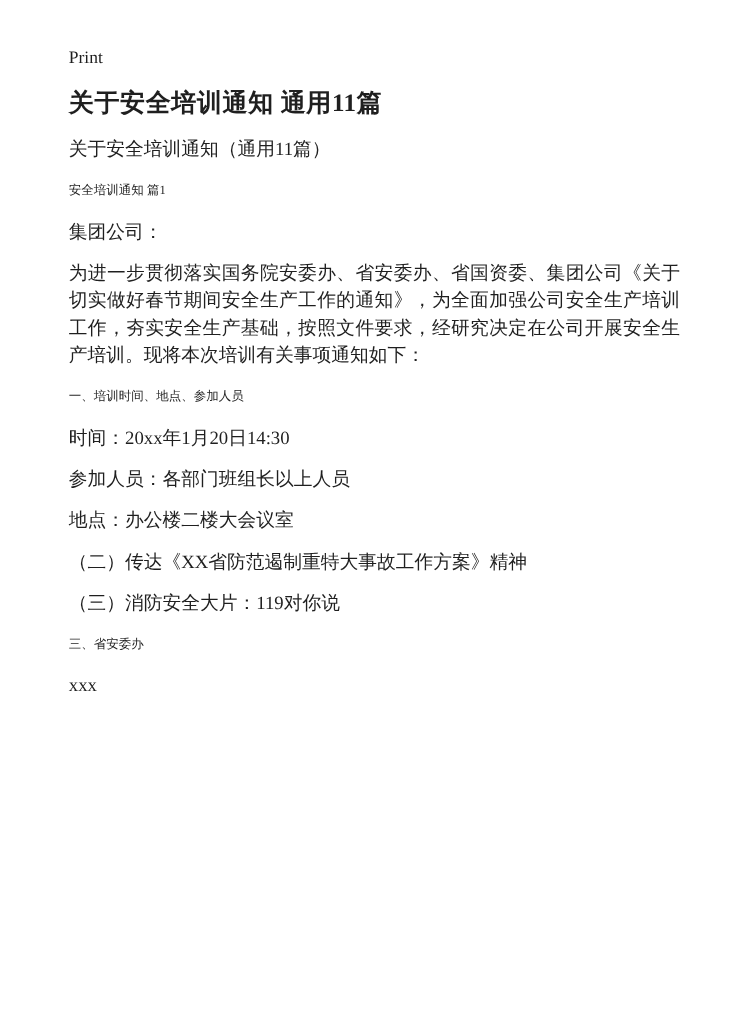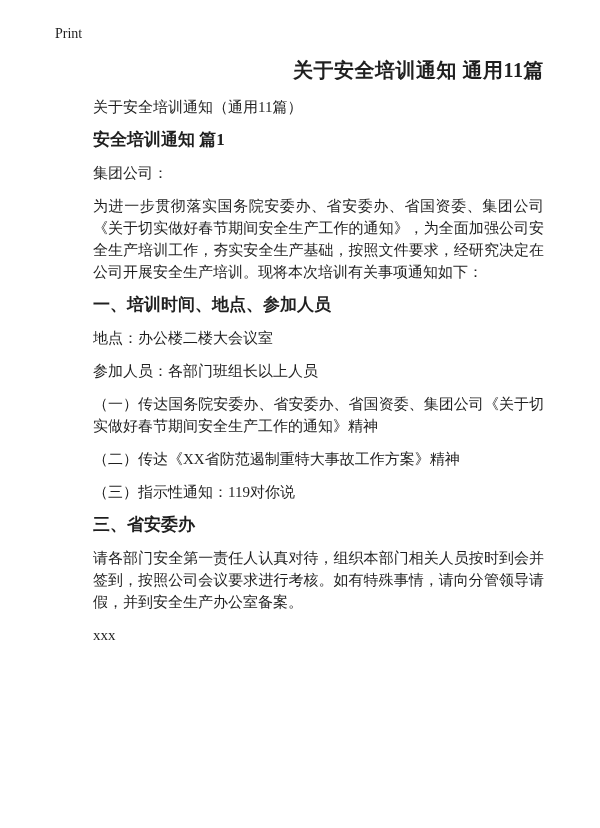--- a/index.html
+++ b/index.html
@@ -8,47 +8,47 @@
     width: 600px;
     height: 828px;
     overflow: hidden;
     font-family: "Liberation Serif", "DejaVu Serif", serif;
     color: #1f1f1f;
   }
   .doc {
     width: 600px;
     height: 816px;
     background: #ffffff;
-    padding: 24px 56px 0 55px;
+    padding: 37px 56px 0 55px;
   }
   .print {
     font-size: 14px;
     line-height: 18px;
     margin-bottom: 14px;
     color: #1f1f1f;
     display: inline-block;
     cursor: pointer;
   }
   h1.title {
     font-size: 20px;
     font-weight: bold;
-    text-align: right;
+    text-align: left;
     line-height: 27px;
     margin-bottom: 12px;
     letter-spacing: 0.5px;
   }
   .body-text {
     font-size: 15px;
     line-height: 22px;
   }
-  .body-text p { margin-bottom: 11px; text-align: justify; margin-left: 38px; }
+  .body-text p { margin-bottom: 11px; text-align: justify; }
   .body-text p.nojust { text-align: left; }
   .sec-heading {
-    font-weight: bold;
-    font-size: 17px;
+    font-weight: normal;
+    font-size: 10px;
     line-height: 22px;
     margin-bottom: 11px;
   }
   .signature { margin-top: 0; }
 </style>
 </head>
 <body>
 
 <div class="doc">
 
@@ -62,32 +62,31 @@
 
 
     <p class="sec-heading">安全培训通知 篇1</p>
 
     <p class="nojust">集团公司：</p>
 
     <p>为进一步贯彻落实国务院安委办、省安委办、省国资委、集团公司《关于切实做好春节期间安全生产工作的通知》，为全面加强公司安全生产培训工作，夯实安全生产基础，按照文件要求，经研究决定在公司开展安全生产培训。现将本次培训有关事项通知如下：</p>
 
     <p class="sec-heading">一、培训时间、地点、参加人员</p>
 
+    <p class="nojust">时间：20xx年1月20日14:30</p>
+
+    <p class="nojust">参加人员：各部门班组长以上人员</p>
 
     <p class="nojust">地点：办公楼二楼大会议室</p>
 
-    <p class="nojust">参加人员：各部门班组长以上人员</p>
 
-
-    <p>（一）传达国务院安委办、省安委办、省国资委、集团公司《关于切实做好春节期间安全生产工作的通知》精神</p>
 
     <p class="nojust">（二）传达《XX省防范遏制重特大事故工作方案》精神</p>
 
-    <p class="nojust">（三）指示性通知：119对你说</p>
+    <p class="nojust">（三）消防安全大片：119对你说</p>
 
     <p class="sec-heading">三、省安委办</p>
 
-    <p>请各部门安全第一责任人认真对待，组织本部门相关人员按时到会并签到，按照公司会议要求进行考核。如有特殊事情，请向分管领导请假，并到安全生产办公室备案。</p>
 
     <p class="nojust signature">xxx</p>
 
   </div>
 </div>
 
 </body></html>

